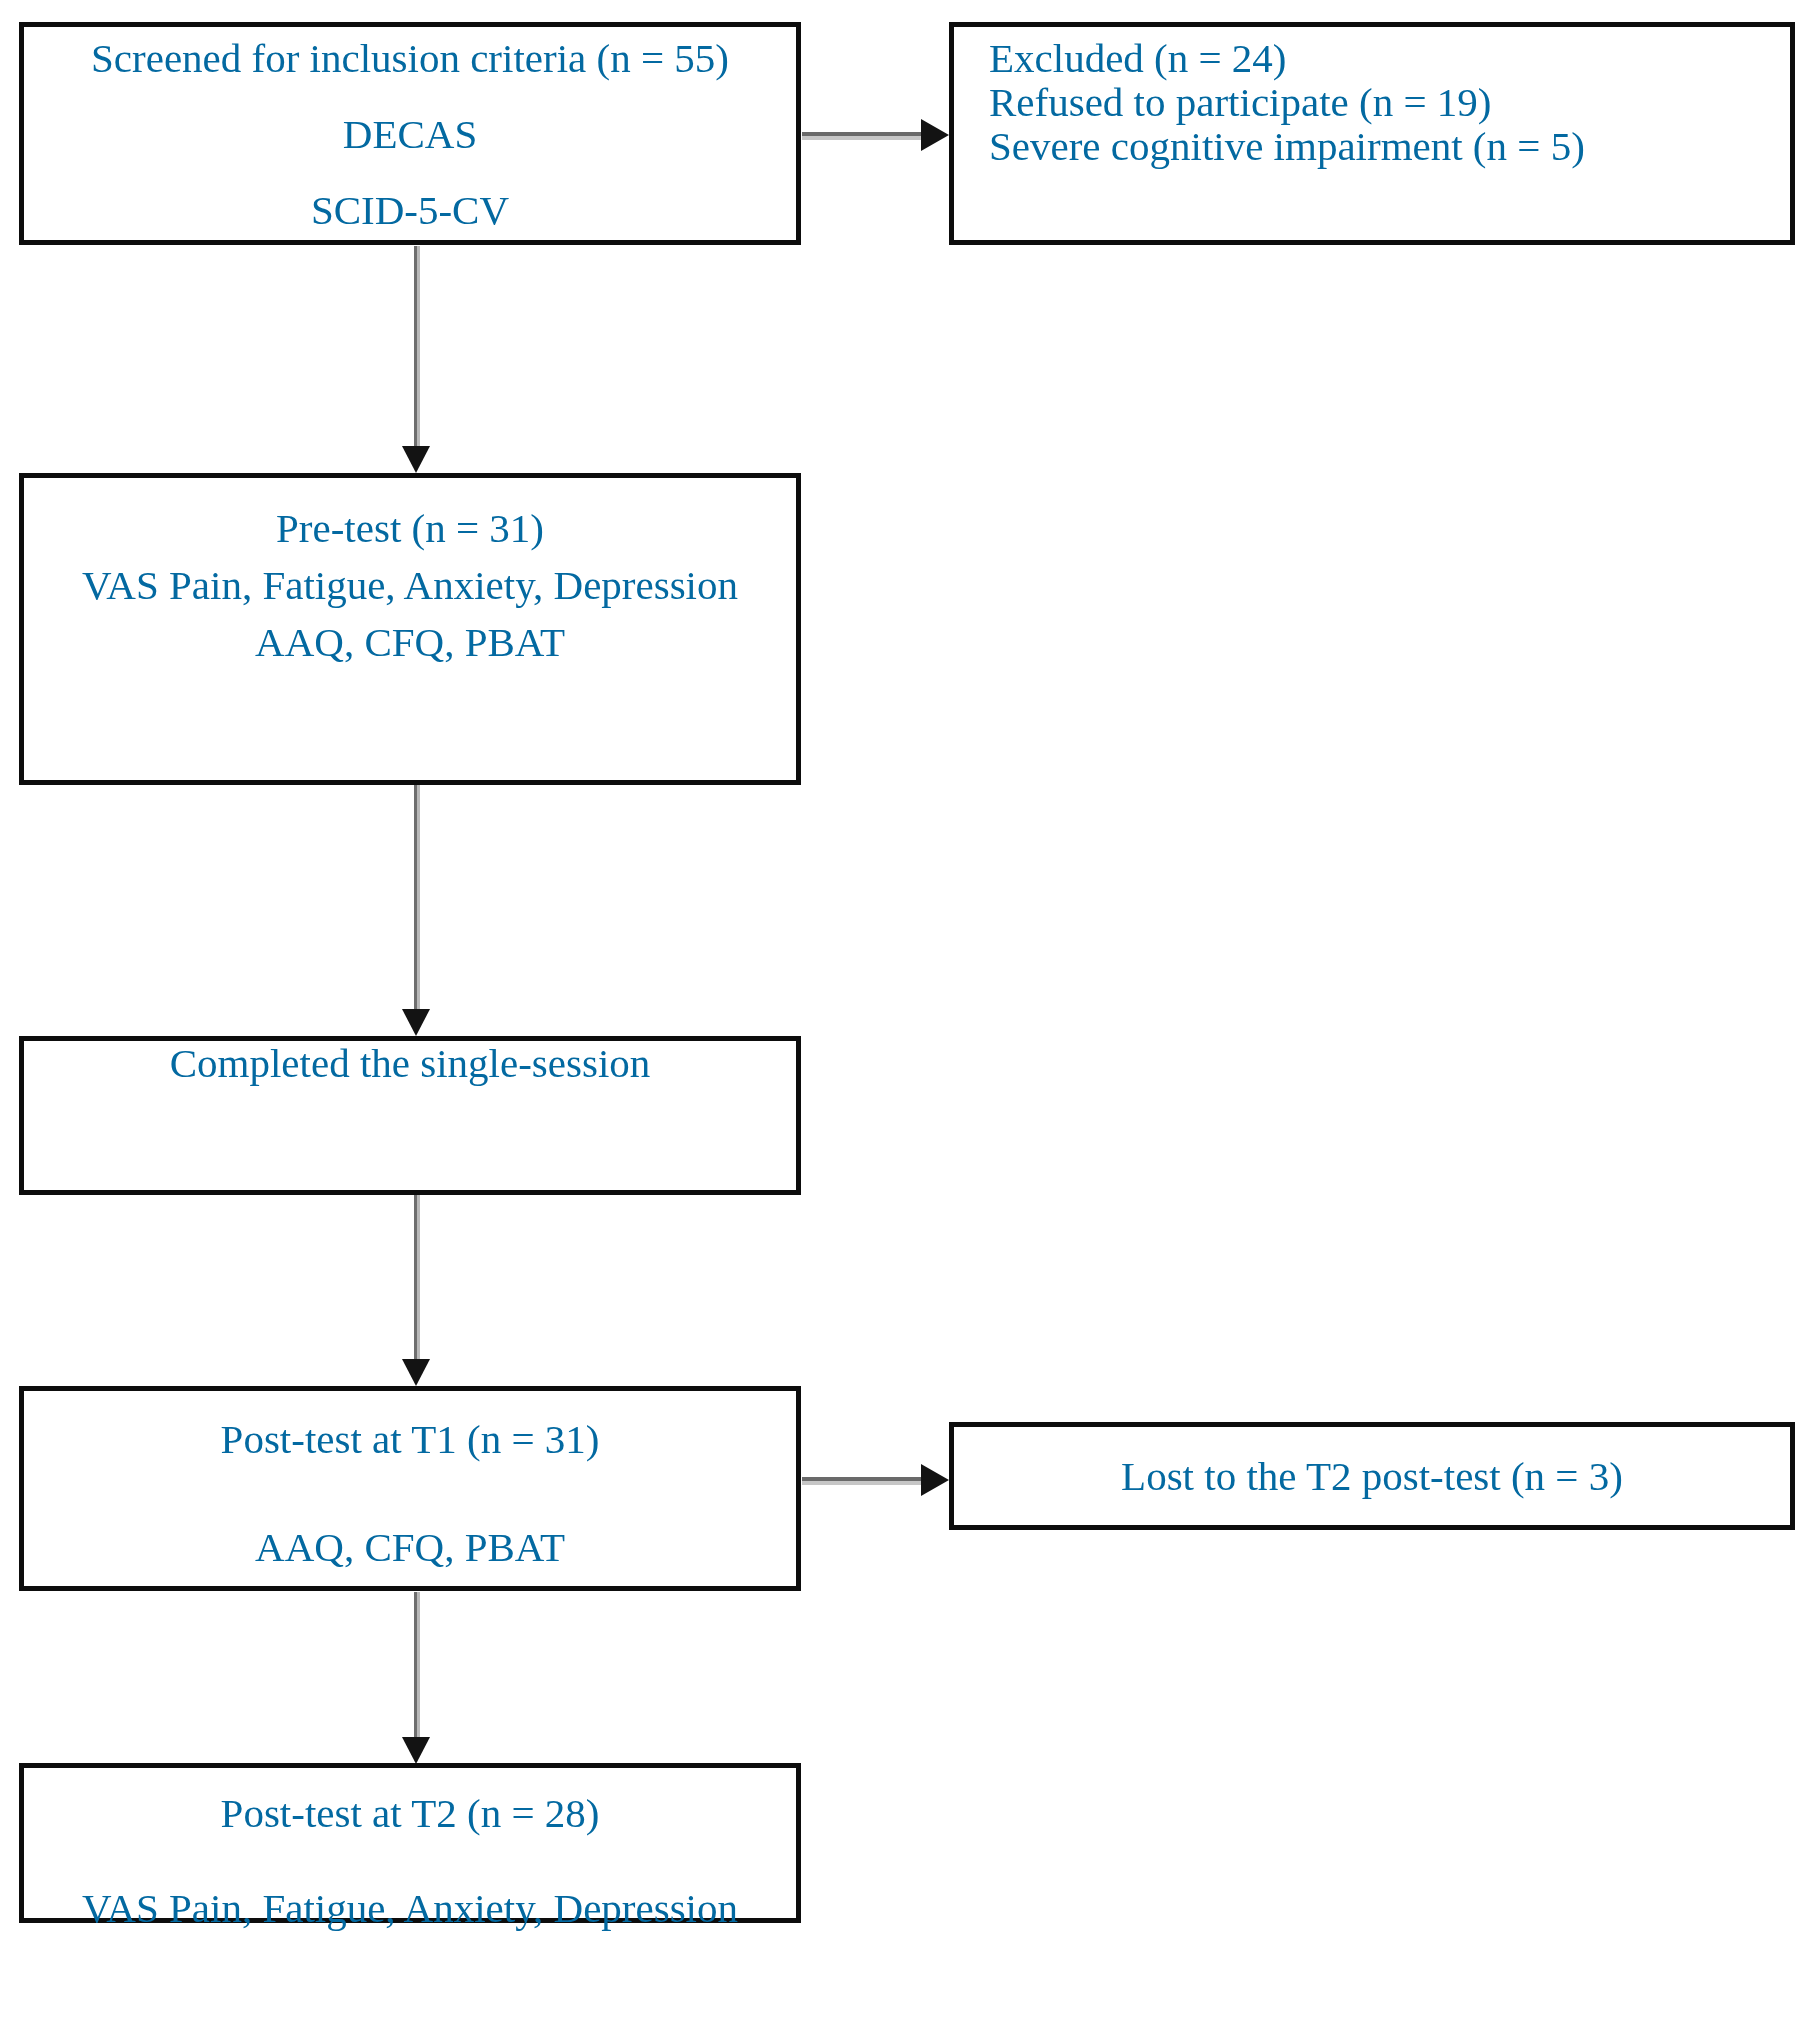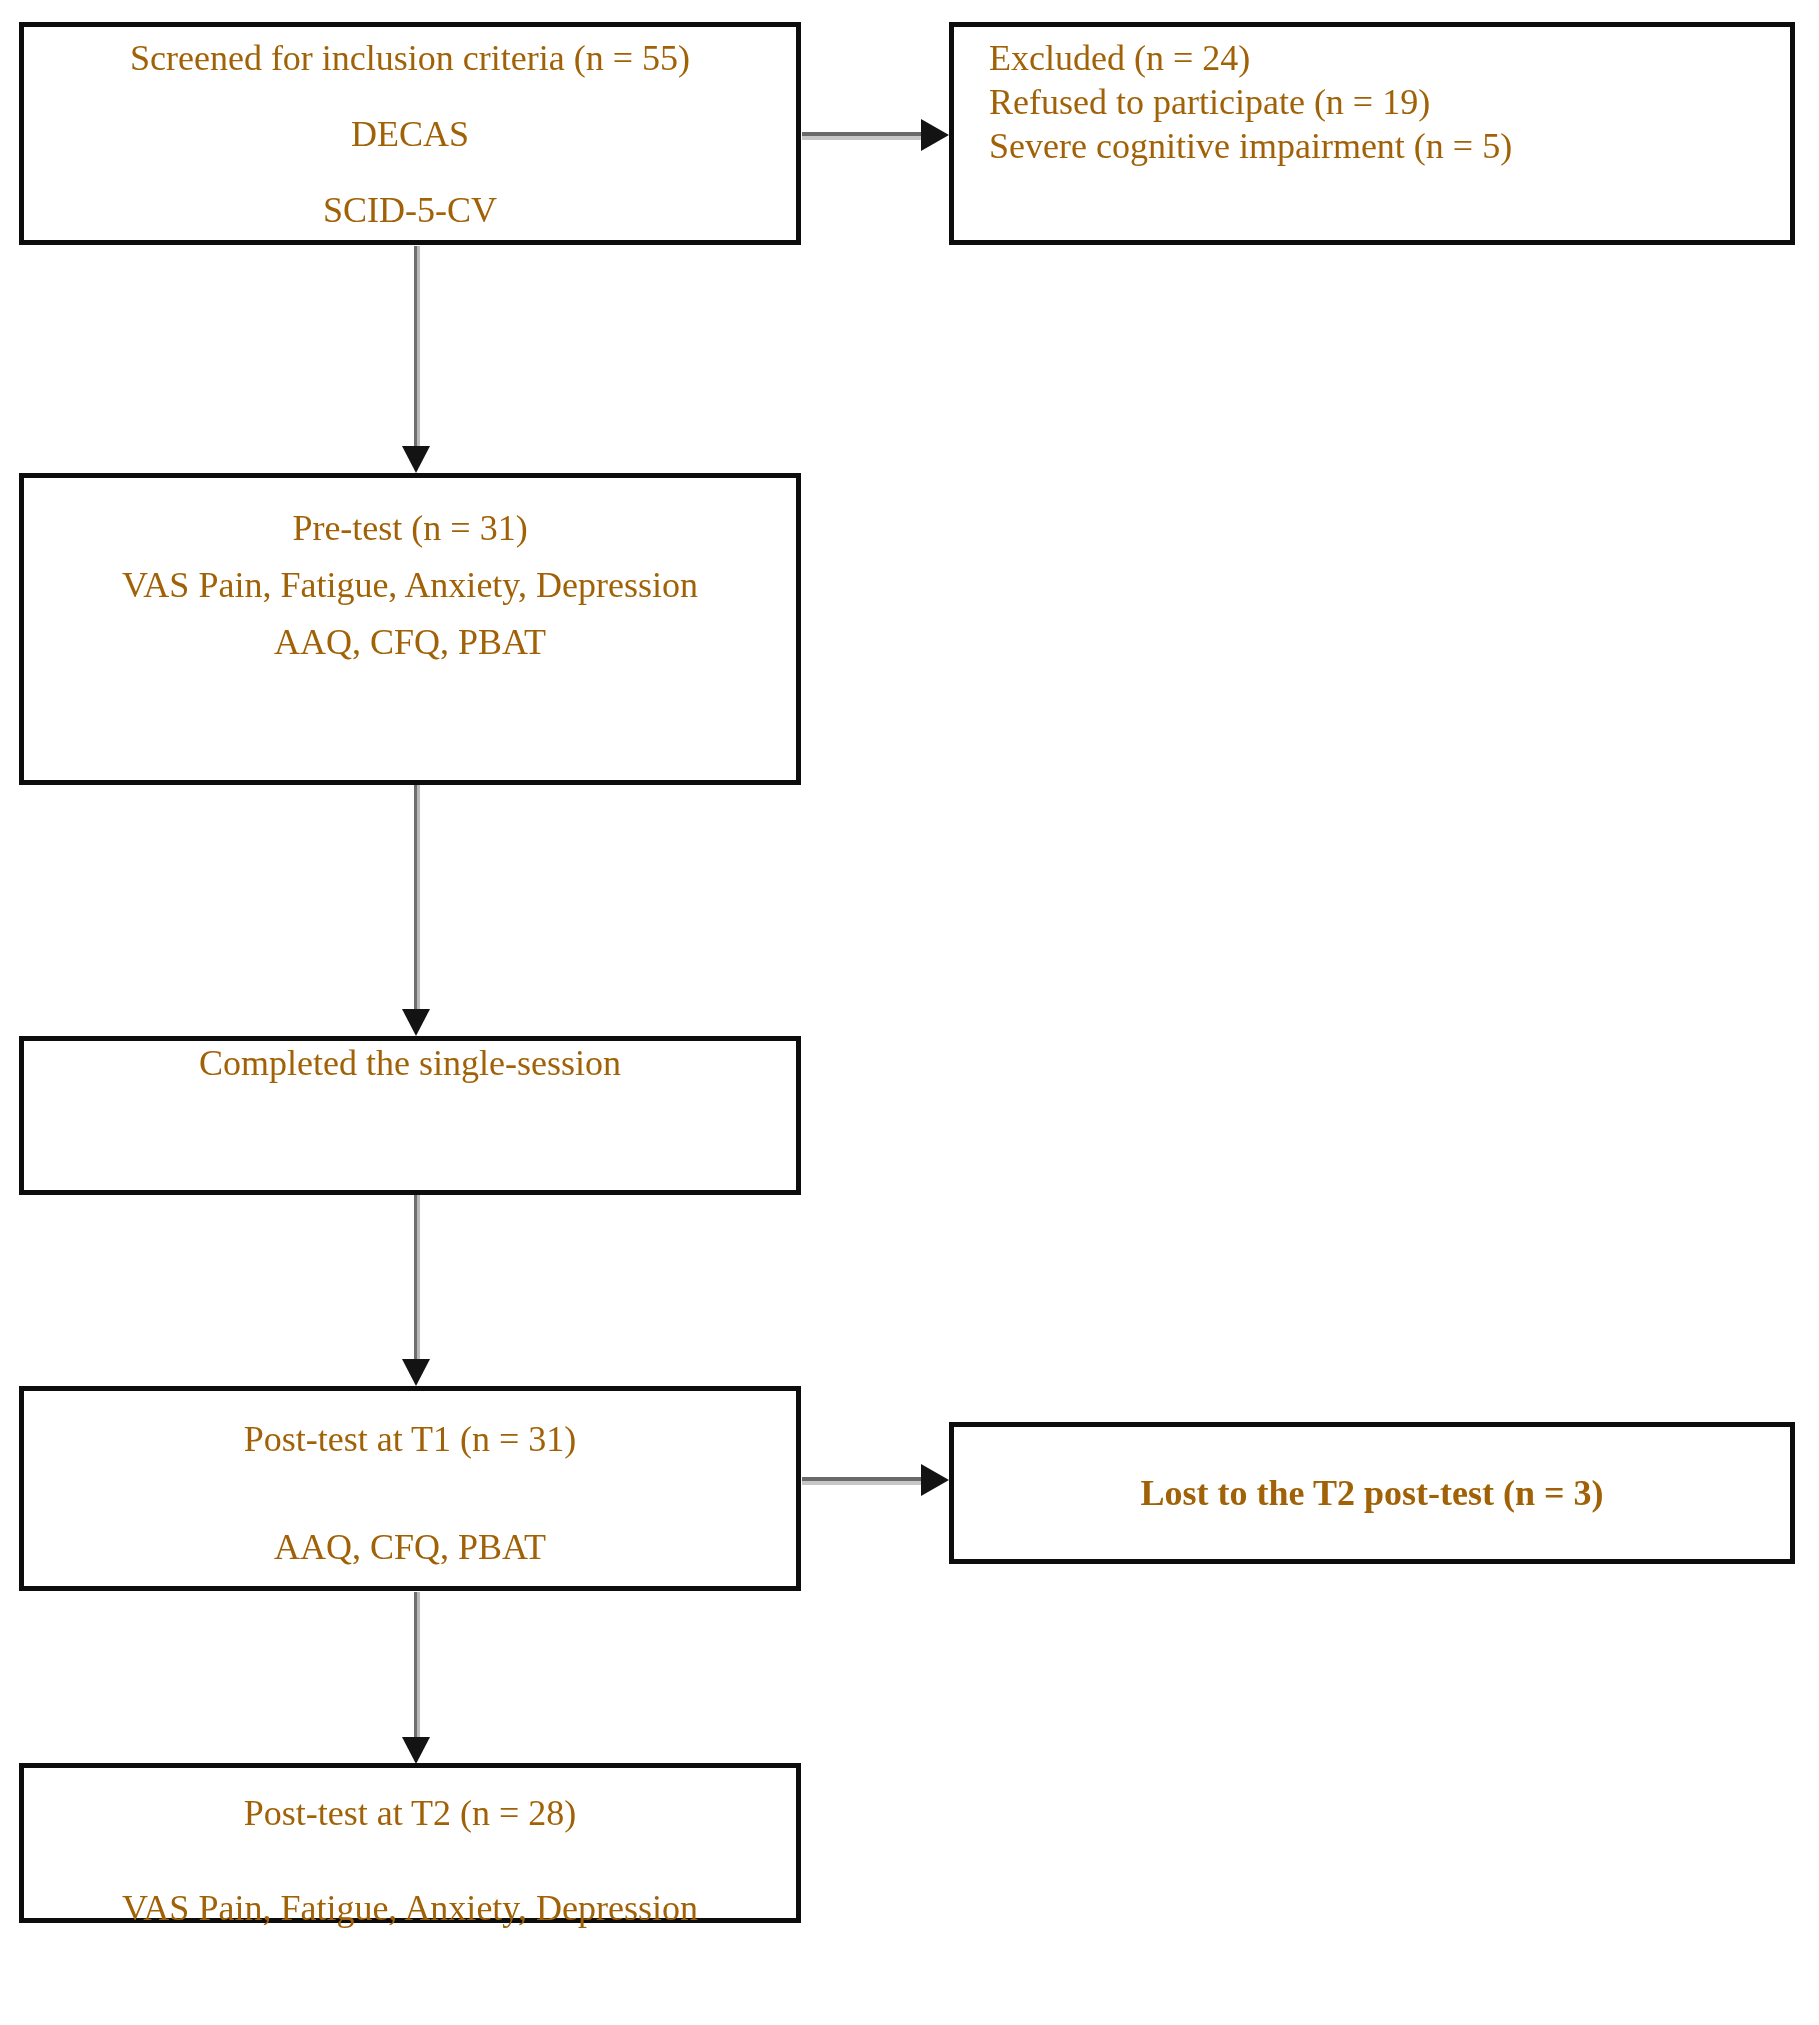--- a/index.html
+++ b/index.html
@@ -15,32 +15,32 @@
     position: absolute;
     box-sizing: border-box;
     border: 5.8px solid #0d0d0d;
     background: #ffffff;
     display: flex;
     flex-direction: column;
     align-items: center;
   }
   .box.left-align { align-items: flex-start; }
   .line {
-    font-size: 36px;
+    font-size: 41px;
     line-height: 44px;
-    color: #a16207;
+    color: #0369a1;
     white-space: nowrap;
   }
   
   #box-screened   { left: 19px;   top: 22.4px;   width: 782px; height: 223px; padding-top: 9px; row-gap: 32px; }
   #box-excluded   { left: 949px; top: 22.4px;   width: 846px; height: 223px; padding-top: 9px; padding-left: 35px; }
   #box-pretest    { left: 19px;   top: 473px;  width: 782px; height: 312px; padding-top: 28px; row-gap: 13px; }
   #box-completed  { left: 19px;   top: 1036px; width: 782px; height: 159px; row-gap: 12.2px; }
   #box-posttest1  { left: 19px;   top: 1386px; width: 782px; height: 205px; padding-top: 26px; row-gap: 64px; }
-  #box-lost       { left: 949px; top: 1422px; width: 846px; height: 142px; justify-content: center; font-weight: bold; }
+  #box-lost       { left: 949px; top: 1422px; width: 846px; height: 108px; justify-content: center; }
   #box-posttest2  { left: 19px;   top: 1763px; width: 782px; height: 160px; padding-top: 23px; row-gap: 51px; }
 
   
   .vshaft {
     position: absolute;
     width: 5.8px;
     background: linear-gradient(to right, #6e6e6e 45%, #b9b9b9 55%);
   }
   .vhead {
     position: absolute;

